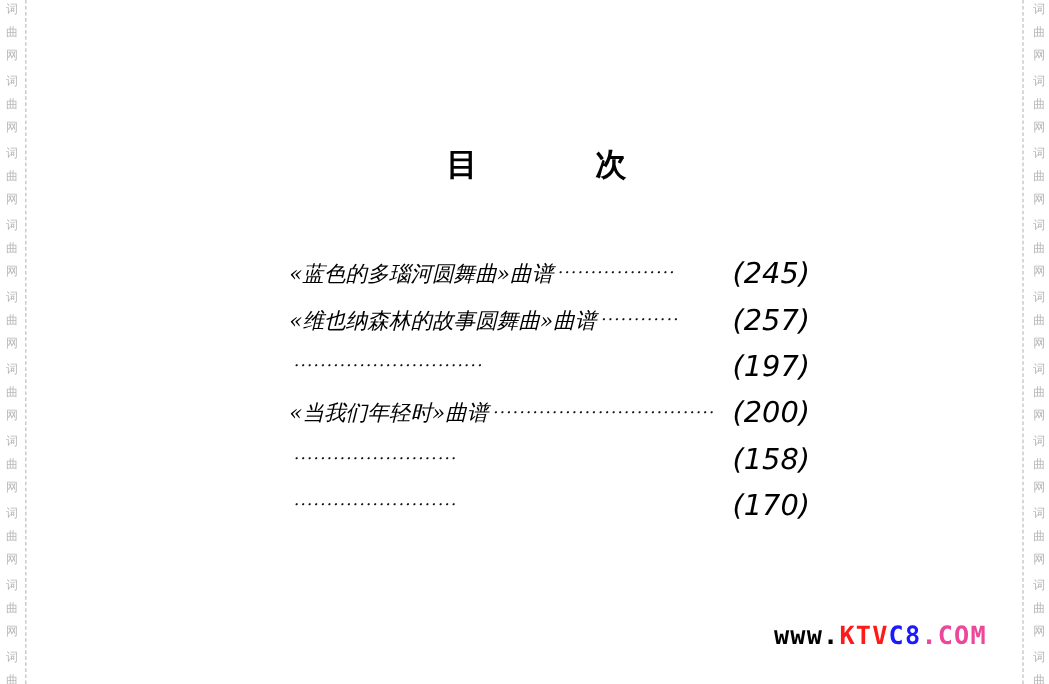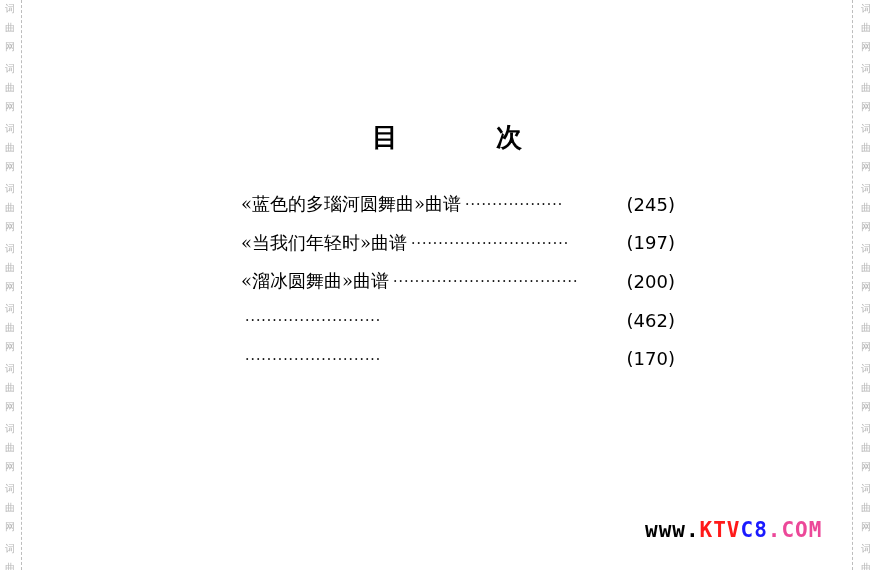--- a/index.html
+++ b/index.html
@@ -9,26 +9,26 @@
   .strip.left { left:0; }
   .strip.right { left:856px; }
   .vline { position:absolute; top:0; height:570px; width:0; border-left:1px dashed #bdbdbd; }
   .vline.left { left:21px; }
   .vline.right { left:852px; }
   .wm { position:absolute; left:3px; width:14px; font-size:10px; line-height:19px;
         color:#b8b8b8; text-align:center; font-family:"DejaVu Sans", sans-serif; }
   .title { position:absolute; top:120px; left:372px; font-size:26px; font-weight:bold;
            font-family:"DejaVu Sans", sans-serif; letter-spacing:0; }
   .title span { position:absolute; white-space:nowrap; }
-  .toc { position:absolute; left:241px; top:185px; width:434px; }
+  .toc { position:absolute; left:241px; top:209px; width:434px;font-style:italic; }
   .row { display:flex; align-items:center; height:38.6px; font-size:18px; white-space:nowrap; }
   .row .name { flex:0 0 auto; }
   .row .leader { flex:1 1 auto; overflow:hidden; letter-spacing:1px; font-size:14px;
                  color:#111; padding-left:4px; }
-  .row .page { flex:0 0 auto; font-family:"DejaVu Sans", sans-serif; font-size:18px; }
+  .row .page { flex:0 0 auto; font-family:"DejaVu Sans", sans-serif; font-size:24px; }
   .logo { position:absolute; left:645px; top:518px; font-family:"DejaVu Sans Mono", monospace;
           font-size:21px; letter-spacing:1px; font-weight:bold; }
 </style>
 </head>
 <body>
 
 <div class="vline left"></div>
 <div class="vline right"></div>
 <div class="strip left" id="wm-left">
     <div class="wm" style="top: -1px;">词</div>
@@ -98,32 +98,36 @@
   <span style="left:124px">次</span>
 </div>
 
 <div class="toc">
   <div class="row">
     <span class="name">«蓝色的多瑙河圆舞曲»曲谱</span>
     <span class="leader">··················</span>
     <span class="page">(245)</span>
   </div>
   <div class="row">
-    <span class="name">«当我们年轻时»曲谱</span>
+    <span class="name">«维也纳森林的故事圆舞曲»曲谱</span>
+    <span class="leader"> ············</span>
+    <span class="page">(257)</span>
+  </div>
+  <div class="row">
     <span class="leader">  ·····························</span>
     <span class="page">(197)</span>
   </div>
   <div class="row">
-    <span class="name">«溜冰圆舞曲»曲谱</span>
+    <span class="name">«当我们年轻时»曲谱</span>
     <span class="leader">  ··································</span>
     <span class="page">(200)</span>
   </div>
   <div class="row">
     <span class="leader">·························</span>
-    <span class="page">(462)</span>
+    <span class="page">(158)</span>
   </div>
   <div class="row">
     <span class="leader">   ·························</span>
     <span class="page">(170)</span>
   </div>
 </div>
 
 <div class="logo">
   <span style="color: rgb(0, 0, 0);">www.</span><span style="color: rgb(255, 26, 26);">KTV</span><span style="color: rgb(26, 26, 255);">C8</span><span style="color: #ec4899;">.COM</span>
 </div>

